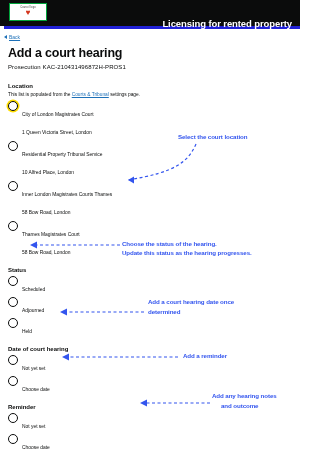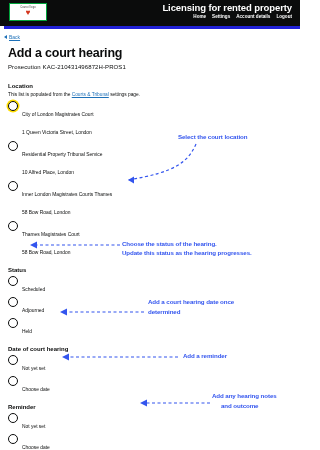--- a/index.html
+++ b/index.html
@@ -45,21 +45,21 @@
   }
   .logo-heart {
     color: #d4351c;
     font-size: 8px;
     line-height: 8px;
     margin-top: 0px;
   }
   .header-right {
     position: absolute;
     right: 8px;
-    top: 2px;
+    top: 18px;
     text-align: right;
   }
   .service-name {
     color: #ffffff;
     font-size: 9.5px;
     font-weight: bold;
     letter-spacing: -0.1px;
     line-height: 11px;
   }
   .nav {

